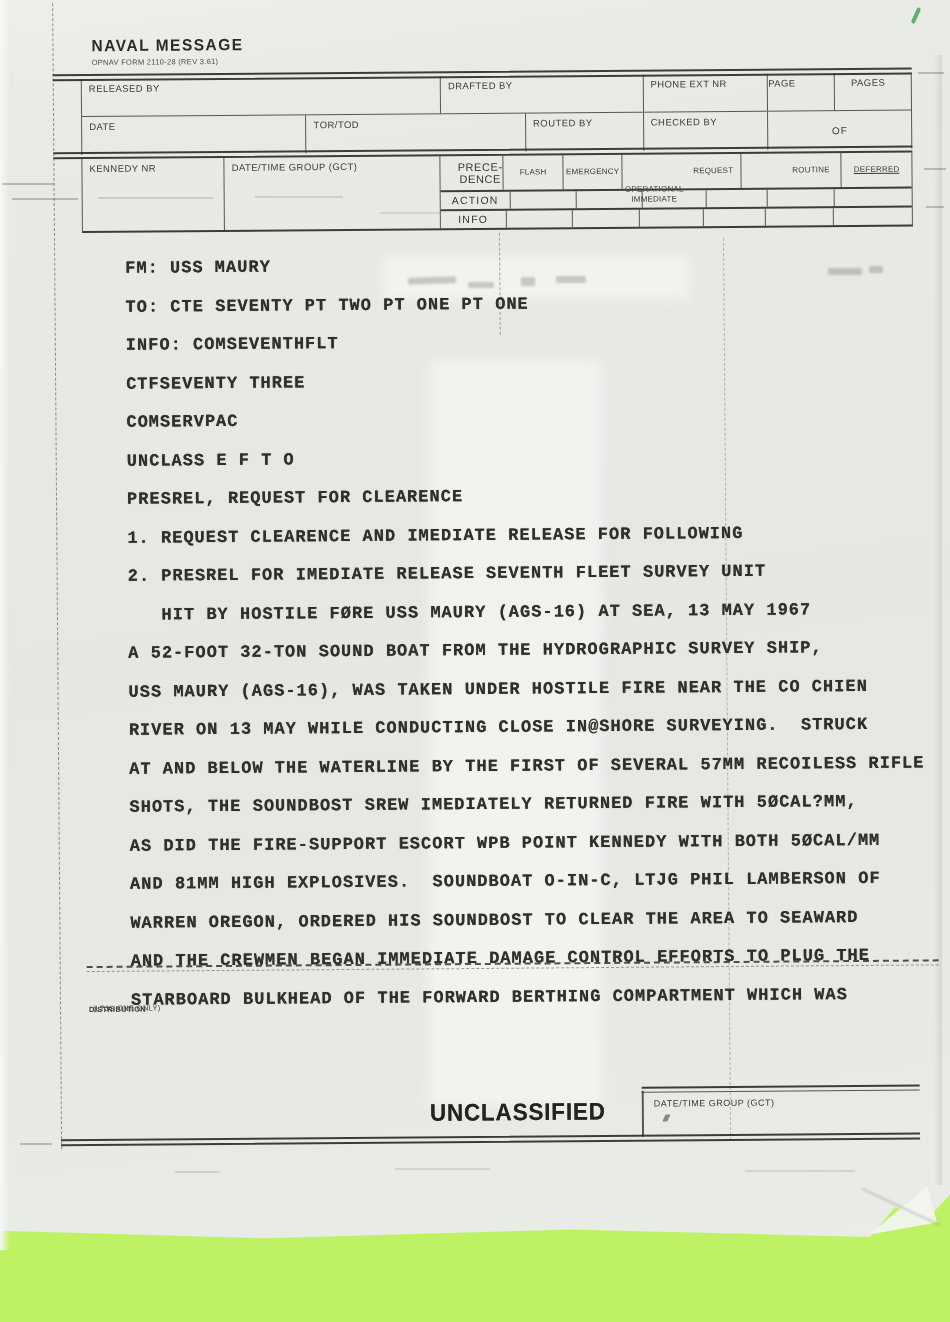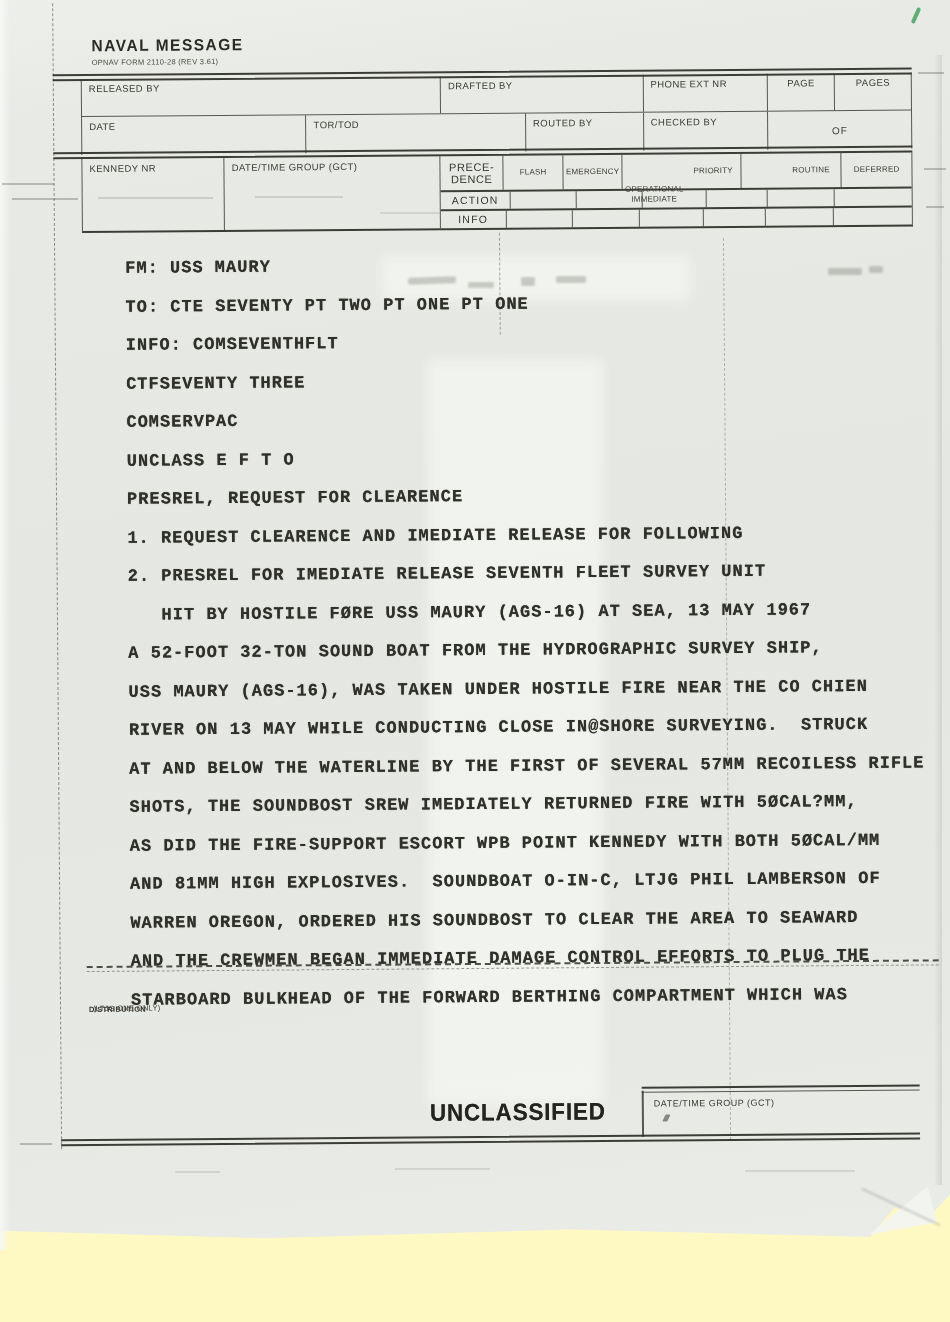--- a/index.html
+++ b/index.html
@@ -4,21 +4,21 @@
 <style>
   :root{
     --line: rgba(55,55,47,.82);
     --line-heavy: rgba(42,42,36,.9);
     --label: #3c3c35;
     --ink: #30302b;
   }
   html,body{margin:0;padding:0;}
   body{background:#eceff0;}
   .page{position:relative;width:950px;height:1322px;overflow:hidden;
-        background:#fef9c3;font-family:"Liberation Sans",sans-serif;}
+        background:#bef264;font-family:"Liberation Sans",sans-serif;}
   
   .paper{position:absolute;left:0;top:0;width:950px;height:1252px;
     background:linear-gradient(173deg,#edefeb 0%,#e8eae6 9%,#e5e7e3 50%,#e7e9e5 82%,#eaece8 100%);
     clip-path:polygon(0 0,100% 0,100% 95.4%,97.3% 97.6%,94.2% 96.4%,91.6% 98.8%,60% 98.2%,28% 98.9%,0 98.3%);}
   .paper-edge-r{position:absolute;left:934px;top:55px;width:8px;height:1130px;
     background:linear-gradient(90deg,rgba(255,255,255,0),rgba(110,110,104,.16));}
   .paper-edge-l{position:absolute;left:0;top:0;width:10px;height:1250px;
     background:linear-gradient(90deg,#f6f8f5,rgba(246,248,245,0));}
   .fold-hl{position:absolute;left:872px;top:1184px;width:66px;height:54px;
     clip-path:polygon(80% 0,100% 65%,0 100%);background:#f2f4f0;transform:rotate(6deg);opacity:.95;}
@@ -41,21 +41,21 @@
   .title{left:96px;top:34px;font-size:15.5px;font-weight:bold;letter-spacing:1.5px;
     color:#2b2b25;transform:scaleY(1.05);}
   .subtitle{left:96px;top:55px;font-size:7.5px;letter-spacing:.3px;color:#4a4a42;}
   
   .t1{left:85px;top:76px;width:831px;border-left:1px solid var(--line);border-right:1px solid var(--line);box-sizing:border-box;}
   .row{display:flex;height:38px;box-sizing:border-box;}
   .row1{border-bottom:1px solid var(--line);}
   .cell{box-sizing:border-box;border-right:1px solid var(--line);padding:4px 0 0 7px;
     font-size:9.5px;letter-spacing:.45px;white-space:nowrap;}
   .cell:last-child{border-right:none;}
-  .cell.ctr{text-align:center;padding-left:0;}
+  .cell.ctr{text-align:left;padding-left:0;}
   .cell.of{display:flex;align-items:center;justify-content:center;font-size:10px;padding:0;letter-spacing:1px;}
   .t2{left:85px;top:156px;width:831px;height:74px;border:1px solid var(--line);border-top:none;
     border-bottom:2px solid var(--line-heavy);box-sizing:border-box;display:flex;}
   .t2 .bigcell{box-sizing:border-box;border-right:1px solid var(--line);padding:4px 0 0 7px;
     font-size:9.5px;letter-spacing:.45px;white-space:nowrap;}
   .rblock{display:flex;flex-direction:column;width:471px;}
   .hrow{display:flex;height:36px;box-sizing:border-box;border-bottom:2px solid var(--line-heavy);}
   .srow{display:flex;height:18px;box-sizing:border-box;}
   .srow.mid{border-bottom:2px solid var(--line-heavy);height:19px;}
   .pcell{box-sizing:border-box;border-right:1.5px solid var(--line);display:flex;
@@ -128,50 +128,50 @@
     <div class="abs subtitle">OPNAV FORM 2110-28 (REV 3.61)</div>
 
     <div class="abs dbl" style="left:57px;top:71px;width:859px;"></div>
 
     <div class="abs t1">
       <div class="row row1">
         <div class="cell" style="width:360px;"><span>RELEASED BY</span></div>
         <div class="cell" style="width:203px;"><span>DRAFTED BY</span></div>
         <div class="cell" style="width:125px;"><span>PHONE EXT NR</span></div>
         <div class="cell ctr" style="width:67px;"><span>PAGE</span></div>
-        <div class="cell ctr" style="width:76px;"><span>PAGES</span></div>
+        <div class="cell ctr" style="width:76px;padding-left:16px;"><span>PAGES</span></div>
       </div>
       <div class="row">
         <div class="cell" style="width:225px;"><span>DATE</span></div>
         <div class="cell" style="width:220px;"><span>TOR/TOD</span></div>
         <div class="cell" style="width:118px;"><span>ROUTED BY</span></div>
         <div class="cell" style="width:125px;"><span>CHECKED BY</span></div>
         <div class="cell of" style="width:143px;">
             <span>OF</span>
           </div>
       </div>
     </div>
 
     <div class="abs dbl" style="left:57px;top:149px;width:859px;"></div>
 
     <div class="abs t2">
       <div class="bigcell" style="width:143px;"><span>KENNEDY NR</span></div>
       <div class="bigcell" style="width:217px;"><span>DATE/TIME GROUP (GCT)</span></div>
       <div class="rblock">
         <div class="hrow">
-          <div class="pcell prec" style="width:73px;">
+          <div class="pcell prec" style="width:73px;justify-content:flex-end;">
             <div><span>PRECE-</span><br>
                  <span>DENCE</span></div>
           </div>
           <div class="pcell colhdr" style="width:68px;">FLASH</div>
           <div class="pcell colhdr" style="width:68px;">EMERGENCY</div>
           <div class="pcell colhdr" style="width:66px;margin-top:40px;">OPERATIONAL IMMEDIATE</div>
-          <div class="pcell colhdr" style="width:63px;">PRIORITY</div>
+          <div class="pcell colhdr" style="width:63px;">REQUEST</div>
           <div class="pcell colhdr" style="width:69px;margin-left:40px;">ROUTINE</div>
-          <div class="pcell colhdr" style="width:80px;">DEFERRED</div>
+          <div class="pcell colhdr" style="width:80px;text-decoration:underline;">DEFERRED</div>
         </div>
         <div class="srow mid">
           <div class="pcell aicell" style="width:72px;">ACTION</div>
           <div class="pcell" style="width:68px;"></div>
           <div class="pcell" style="width:68px;"></div>
           <div class="pcell" style="width:66px;"></div>
           <div class="pcell" style="width:63px;"></div>
           <div class="pcell" style="width:69px;"></div>
           <div class="pcell" style="width:80px;"></div>
         </div>

